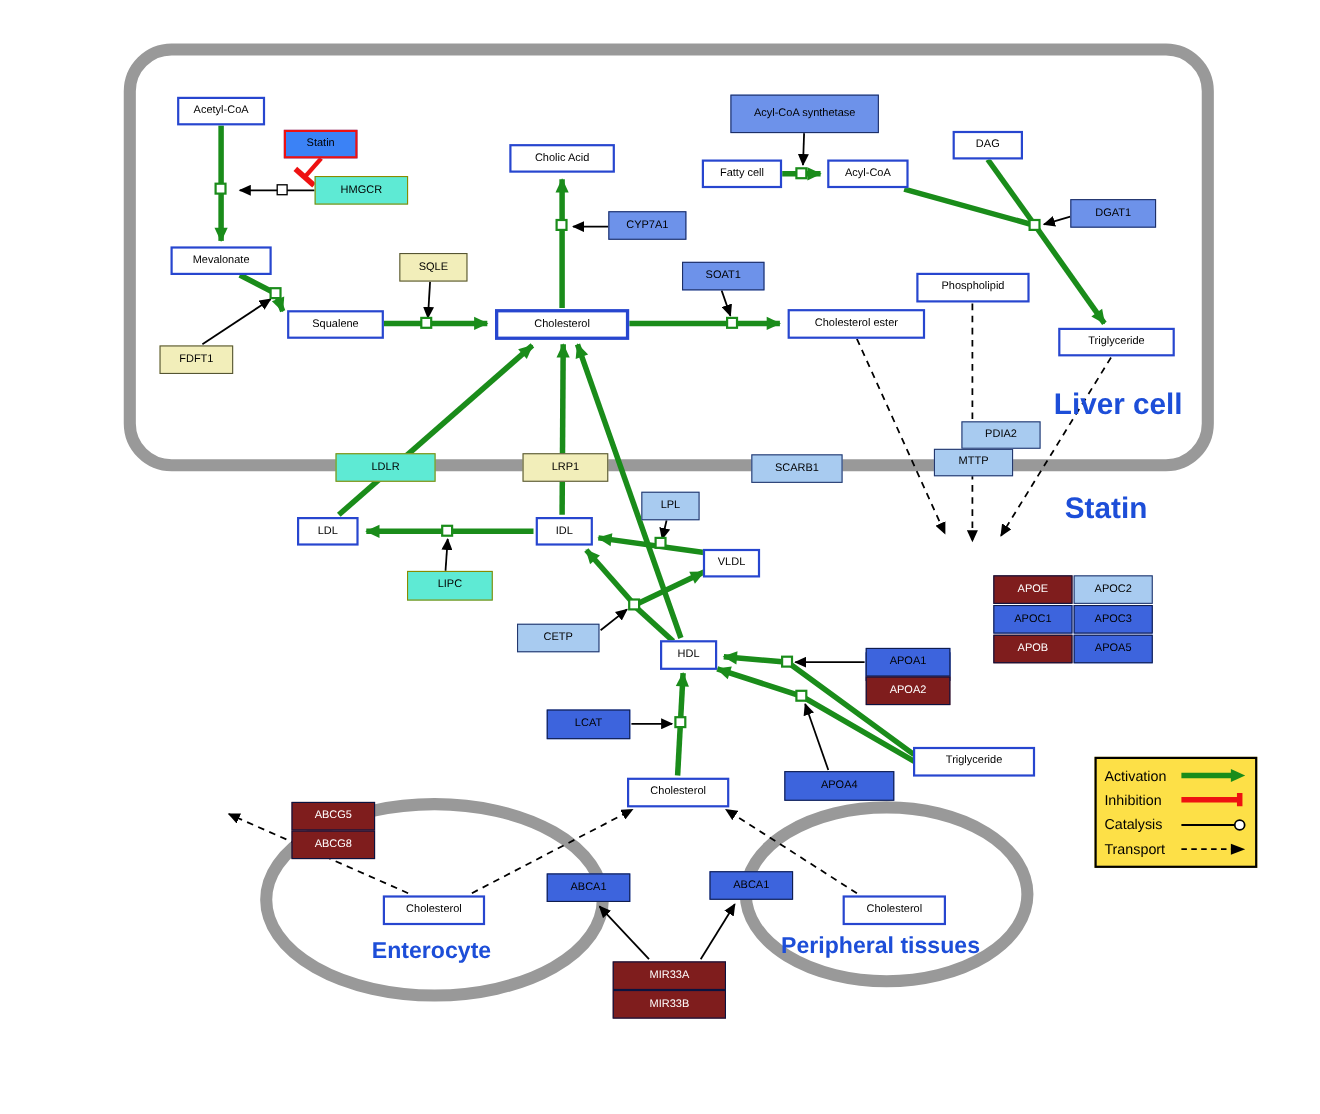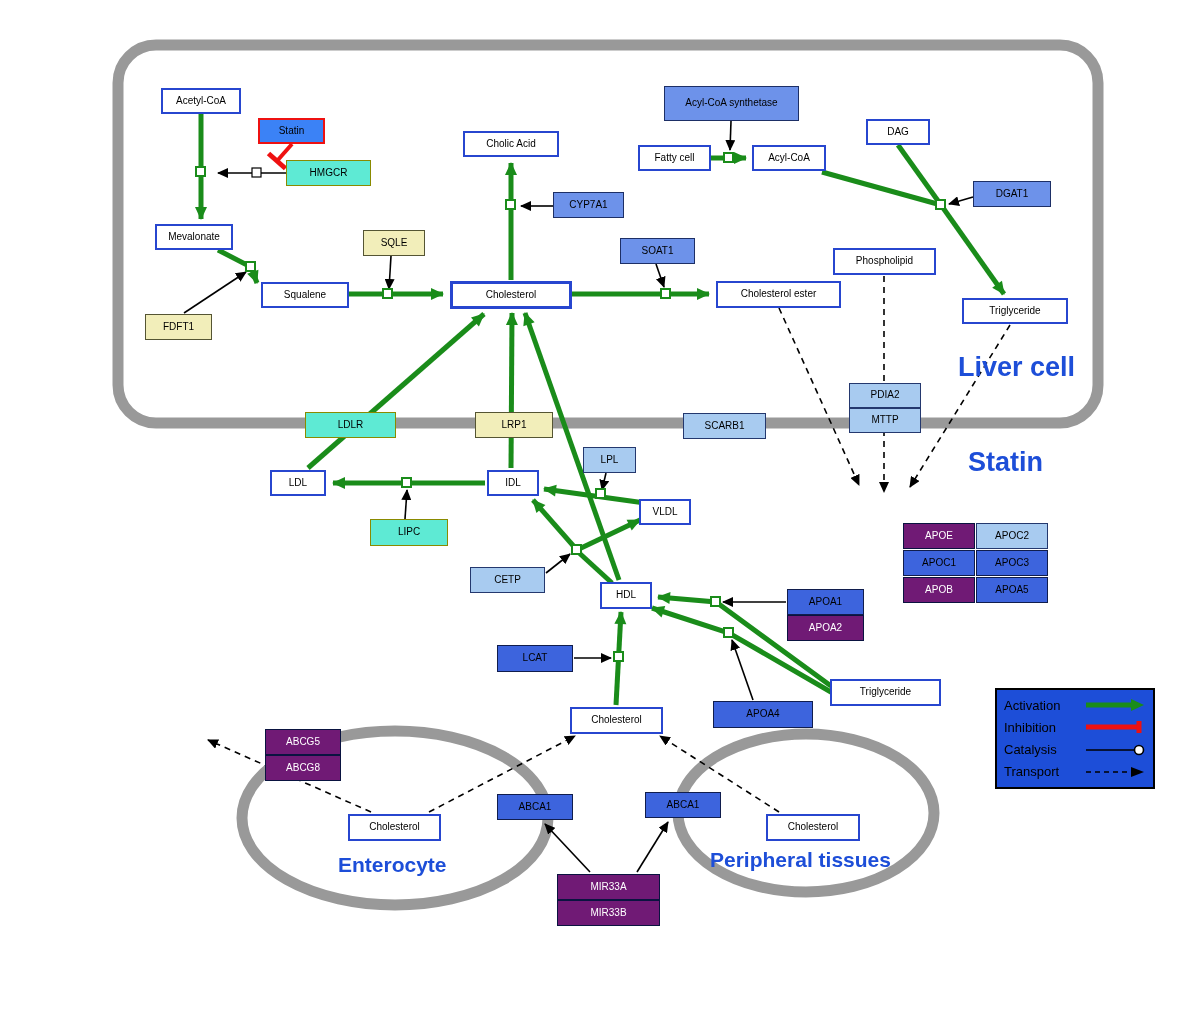--- a/index.html
+++ b/index.html
@@ -10,26 +10,26 @@
         text-align:center;font-size:10px;line-height:1.05;color:#000;box-sizing:border-box;
         cursor:pointer;}
   .met{background:#fff;border:2px solid #2746cf;}
   .met-thick{background:#fff;border:3px solid #2746cf;}
   .redbox{background:#3b82f6;border:2px solid #ee1111;}
   .yellow{background:#5eead4;border:1px solid #8a8a00;}
   .paleyellow{background:#f2eeba;border:1px solid #555533;}
   .lightblue{background:#a8cbf0;border:1px solid #24386e;}
   .medblue{background:#6d92ea;border:1px solid #1d2f66;}
   .royalblue{background:#3d64dd;border:1px solid #101d4d;}
-  .darkblue{background:#701a75;border:1px solid #0a1340;color:#ffffff;}
+  .darkblue{background:#7f1d1d;border:1px solid #0a1340;color:#ffffff;}
   .zone-label{position:absolute;z-index:2;font-weight:bold;color:#1d4ed8;}
   .big-label{font-size:27px;}
   .small-label{font-size:21px;}
-  #legend{position:absolute;left:995px;top:688px;width:160px;height:101px;z-index:3;
-          background:#1d4ed8;border:2px solid #000;box-sizing:border-box;
+  #legend{position:absolute;left:995px;top:688px;width:148px;height:101px;z-index:3;
+          background:#fde047;border:2px solid #000;box-sizing:border-box;
           display:flex;flex-direction:column;justify-content:space-around;padding:4px 7px;}
   .legend-row{display:flex;align-items:center;justify-content:space-between;}
   .legend-row span{font-size:13px;color:#000;}
 </style>
 </head>
 <body>
 
 <div id="stage">
 
   <svg id="edges" width="1200" height="1013">
@@ -120,37 +120,37 @@
   </svg>
 
   <div class="zone-label big-label" style="left:958px;top:352px;">Liver cell</div>
   <div class="zone-label big-label" style="left:968px;top:447px;">Statin</div>
   <div class="zone-label small-label" style="left:338px;top:853px;">Enterocyte</div>
   <div class="zone-label small-label" style="left:710px;top:848px;">Peripheral tissues</div>
 
   <div class="node met" style="left:161px;top:88px;width:80px;height:26px">Acetyl-CoA</div>
   <div class="node redbox" style="left:258px;top:118px;width:67px;height:26px">Statin</div>
   <div class="node yellow" style="left:286px;top:160px;width:85px;height:26px">HMGCR</div>
-  <div class="node met" style="left:155px;top:224px;width:78px;height:26px">Mevalonate</div>
+  <div class="node met" style="left:155px;top:224px;width:92px;height:26px">Mevalonate</div>
   <div class="node paleyellow" style="left:363px;top:230px;width:62px;height:26px">SQLE</div>
   <div class="node paleyellow" style="left:145px;top:314px;width:67px;height:26px">FDFT1</div>
   <div class="node met" style="left:261px;top:282px;width:88px;height:26px">Squalene</div>
   <div class="node met-thick" style="left:450px;top:281px;width:122px;height:28px">Cholesterol</div>
   <div class="node met" style="left:463px;top:131px;width:96px;height:26px">Cholic Acid</div>
   <div class="node medblue" style="left:553px;top:192px;width:71px;height:26px">CYP7A1</div>
   <div class="node medblue" style="left:620px;top:238px;width:75px;height:26px">SOAT1</div>
   <div class="node met" style="left:716px;top:281px;width:125px;height:27px">Cholesterol ester</div>
   <div class="node medblue" style="left:664px;top:86px;width:135px;height:35px">Acyl-CoA synthetase</div>
   <div class="node met" style="left:638px;top:145px;width:73px;height:26px">Fatty cell</div>
   <div class="node met" style="left:752px;top:145px;width:74px;height:26px">Acyl-CoA</div>
   <div class="node met" style="left:866px;top:119px;width:64px;height:26px">DAG</div>
   <div class="node medblue" style="left:973px;top:181px;width:78px;height:26px">DGAT1</div>
   <div class="node met" style="left:833px;top:248px;width:103px;height:27px">Phospholipid</div>
   <div class="node met" style="left:962px;top:298px;width:106px;height:26px">Triglyceride</div>
-  <div class="node lightblue" style="left:849px;top:383px;width:72px;height:25px">PDIA2</div>
+  <div class="node lightblue" style="left:874px;top:383px;width:72px;height:25px">PDIA2</div>
   <div class="node lightblue" style="left:849px;top:408px;width:72px;height:25px">MTTP</div>
   <div class="node yellow" style="left:305px;top:412px;width:91px;height:26px">LDLR</div>
   <div class="node paleyellow" style="left:475px;top:412px;width:78px;height:26px">LRP1</div>
   <div class="node lightblue" style="left:683px;top:413px;width:83px;height:26px">SCARB1</div>
   <div class="node met" style="left:270px;top:470px;width:56px;height:26px">LDL</div>
   <div class="node met" style="left:487px;top:470px;width:52px;height:26px">IDL</div>
   <div class="node lightblue" style="left:583px;top:447px;width:53px;height:26px">LPL</div>
   <div class="node met" style="left:639px;top:499px;width:52px;height:26px">VLDL</div>
   <div class="node yellow" style="left:370px;top:519px;width:78px;height:27px">LIPC</div>
   <div class="node lightblue" style="left:470px;top:567px;width:75px;height:26px">CETP</div>

